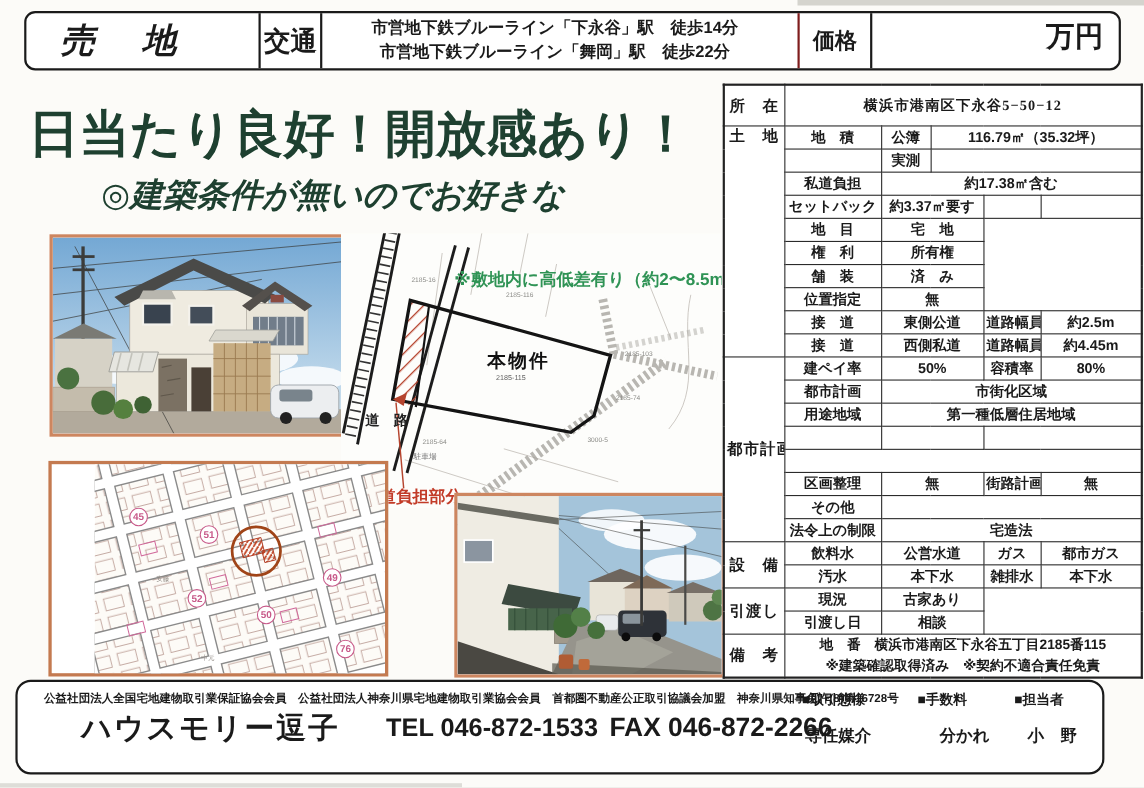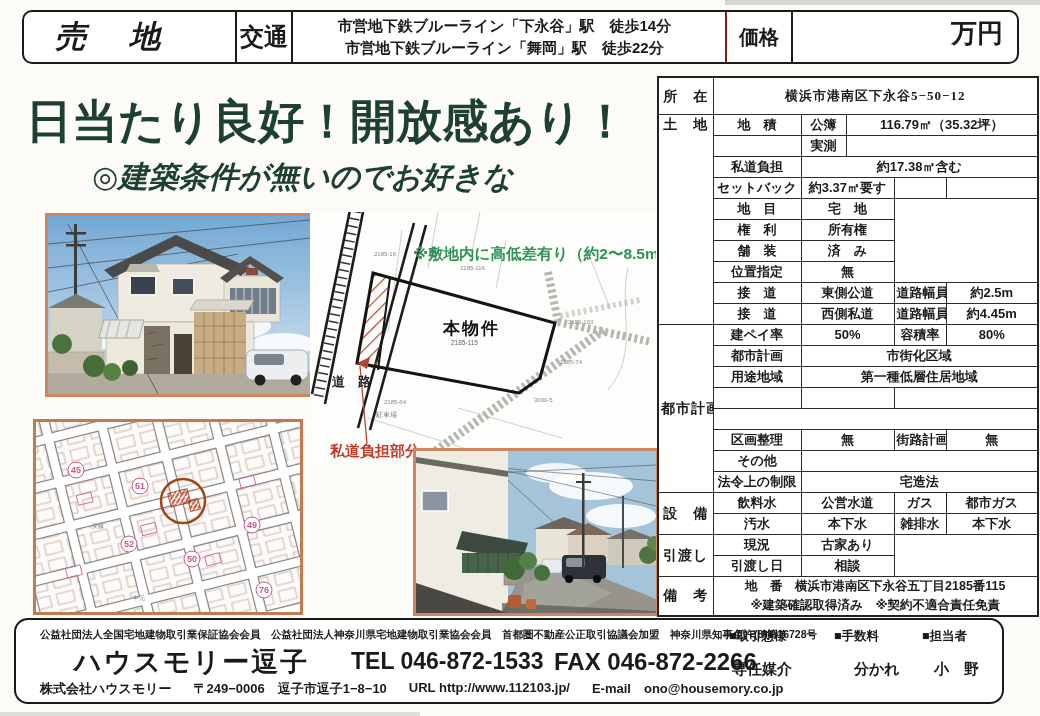--- a/index.html
+++ b/index.html
@@ -20,21 +20,21 @@
                       font-size:40px;font-weight:bold;letter-spacing:2px;}
   .h-price-value .unit{position:absolute;right:14px;top:4px;font-size:26px;font-weight:bold;}
   
   .headline{position:absolute;left:26px;top:68px;width:630px;color:#1e4030;margin-top:23px;}
   .headline .title{font-size:46px;font-weight:900;letter-spacing:0px;white-space:nowrap;}
   .headline .sub1{margin-top:4px;margin-left:66px;font-size:30px;font-weight:900;font-style:italic;white-space:nowrap;}
   .headline .sub2{margin-left:98px;font-size:30px;font-weight:900;font-style:italic;white-space:nowrap;}
   
   .photo-frame{position:absolute;border:3px solid #cd8660;background:#fff;}
   .house-photo{left:45px;top:213px;width:262px;height:178px;}
-  .map-frame{left:33px;top:419px;width:264px;height:190px;border-color:#c47a50;}
+  .map-frame{left:44px;top:419px;width:264px;height:190px;border-color:#c47a50;padding-left:39px;}
   .street-photo{left:413px;top:448px;width:240px;height:162px;}
   .siteplan{position:absolute;left:310px;top:212px;width:346px;height:250px;}
   svg{display:block;}
   svg text{font-family:"Liberation Sans","DejaVu Sans",sans-serif;}
   
   .spec-table{position:absolute;left:657px;top:76px;border-collapse:collapse;table-layout:fixed;
               width:380px;background:#fff;border:2px solid #222;}
   .spec-table td{border:1.5px solid #2b2b2b;font-size:13px;font-weight:bold;text-align:center;
                  padding:0 2px;height:20px;line-height:1.05;overflow:hidden;white-space:nowrap;}
   .spec-table .sec{font-size:14px;letter-spacing:1px;}
@@ -481,26 +481,20 @@
         </td>
       </tr>
     </tbody>
   </table>
 
   <div class="footer-box">
     <div class="f-member">公益社団法人全国宅地建物取引業保証協会会員　公益社団法人神奈川県宅地建物取引業協会会員　首都圏不動産公正取引協議会加盟　神奈川県知事免許(8)第16728号</div>
     <div class="f-office">ハウスモリー逗子</div>
     <div class="f-tel">TEL 046-872-1533</div>
     <div class="f-fax">FAX 046-872-2266</div>
-    <div class="f-line3">
-      <span>株式会社ハウスモリー</span>
-      <span>〒249−0006　逗子市逗子1−8−10</span>
-      <span>URL http://www.112103.jp/</span>
-      <span>E-mail　ono@housemory.co.jp</span>
-    </div>
     <div class="f-deal-label p-deal">■取引態様</div>
     <div class="f-deal-label p-fee">■手数料</div>
     <div class="f-deal-label p-agent">■担当者</div>
     <div class="f-deal-value v-deal">専任媒介</div>
     <div class="f-deal-value v-fee">分かれ</div>
     <div class="f-deal-value v-agent">小　野</div>
   </div>
 
   <div class="scan-strip-top"></div>
   <div class="scan-strip-bottom"></div>

